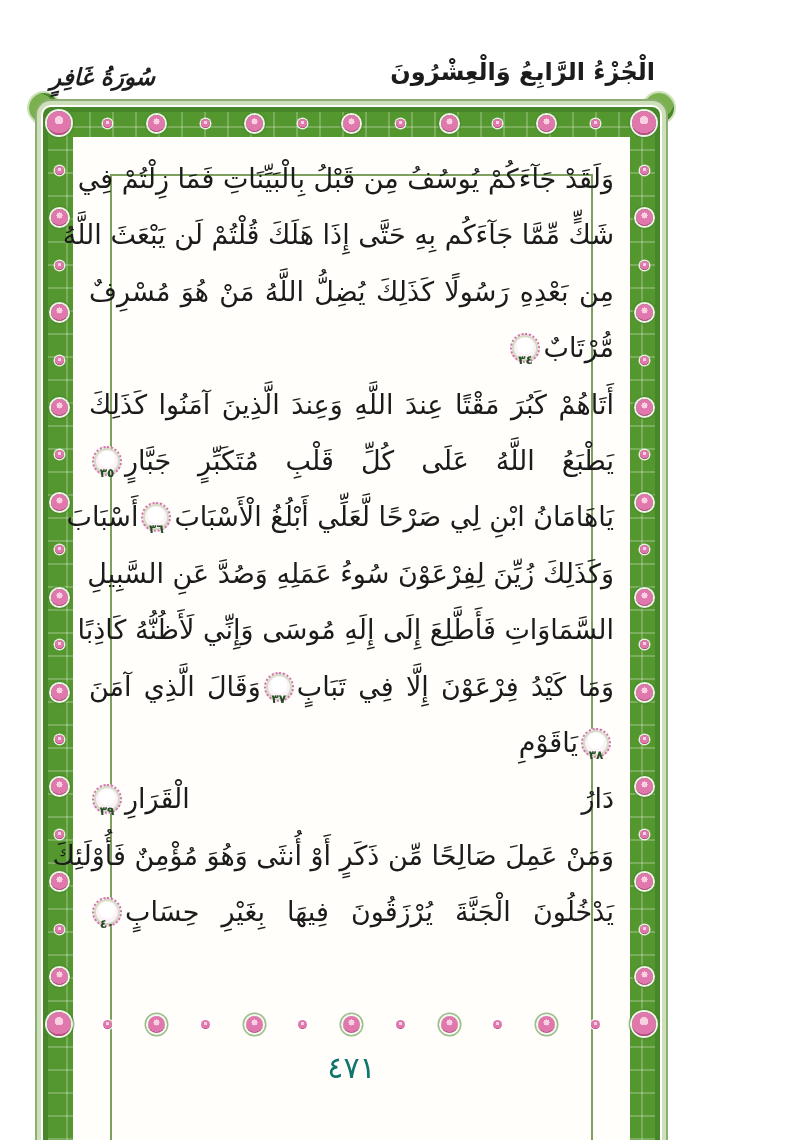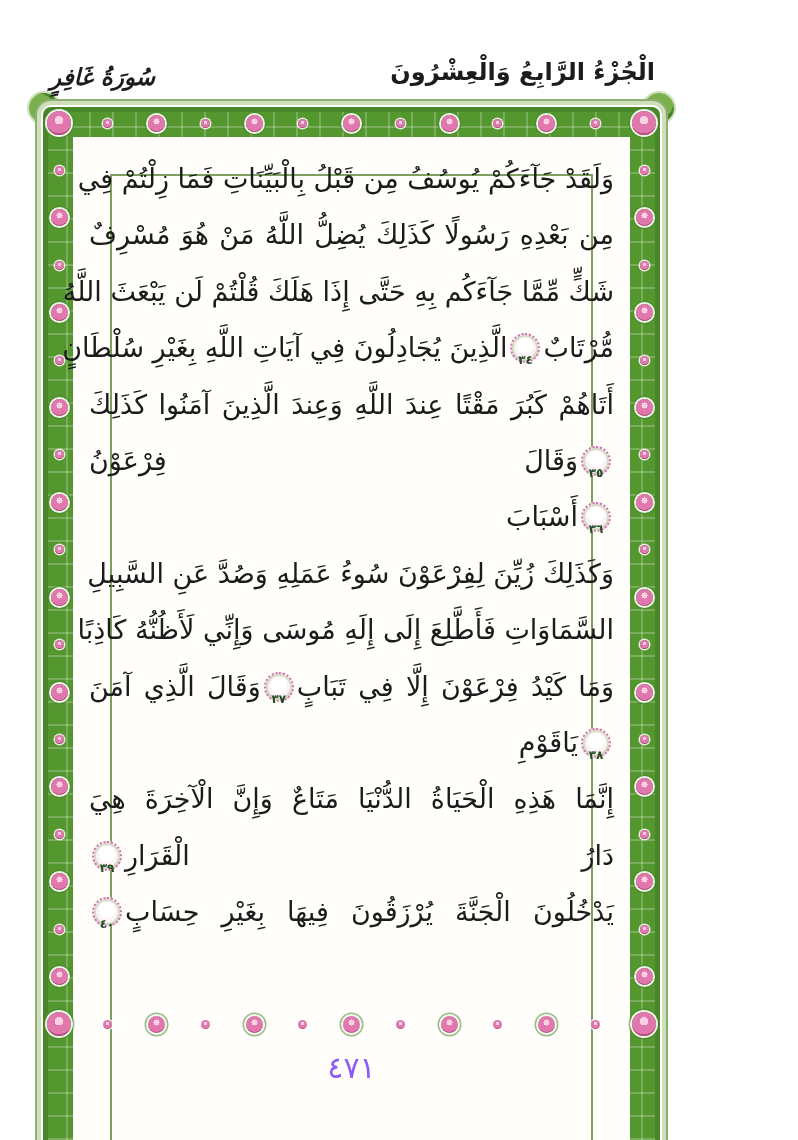--- a/index.html
+++ b/index.html
@@ -66,53 +66,53 @@
     box-shadow:inset 0 0 0 2px rgba(173,205,150,.55);
     vertical-align:-7px;text-align:center;margin:0 3px;
   }
   .ayah-n{
     display:block;font-size:12px;line-height:26px;color:#234d23;
     text-align:center;text-align-last:center;font-weight:bold;margin-top:12px;
   }
   
   .pagenum{
     position:absolute;left:43px;top:1050px;width:617px;text-align:center;
-    font-size:30px;color:#8b5cf6;direction:rtl;
+    font-size:30px;color:#0f766e;direction:rtl;
   }
 </style>
 </head>
 <body>
 
 <div class="hdr hdr-right">الْجُزْءُ الرَّابِعُ وَالْعِشْرُونَ</div>
 <div class="hdr hdr-left">سُورَةُ غَافِرٍ</div>
 
 <div class="frame">
   <span class="corner-bud cb-tl"></span>
   <span class="corner-bud cb-tr"></span>
   <span class="corner-bud cb-bl"></span>
   <span class="corner-bud cb-br"></span>
 
   <div class="panel">
     <div class="panel-line"></div>
   </div>
 
   <div class="textarea">
       <div class="qline"><span>وَلَقَدْ جَآءَكُمْ يُوسُفُ مِن قَبْلُ بِالْبَيِّنَاتِ فَمَا زِلْتُمْ فِي</span></div>
+      <div class="qline"><span>شَكٍّ مِّمَّا جَآءَكُم بِهِ حَتَّى إِذَا هَلَكَ قُلْتُمْ لَن يَبْعَثَ اللَّهُ</span></div>
       <div class="qline"><span>مِن بَعْدِهِ رَسُولًا كَذَلِكَ يُضِلُّ اللَّهُ مَنْ هُوَ مُسْرِفٌ</span></div>
-      <div class="qline"><span>شَكٍّ مِّمَّا جَآءَكُم بِهِ حَتَّى إِذَا هَلَكَ قُلْتُمْ لَن يَبْعَثَ اللَّهُ</span></div>
-      <div class="qline"><span>مُّرْتَابٌ</span><span class="ayah"><span class="ayah-n">٣٤</span></span><span>الَّذِينَ يُجَادِلُونَ فِي آيَاتِ اللَّهِ بِغَيْرِ سُلْطَانٍ</span></div>
+      <div class="qline"><span>مُّرْتَابٌ</span><span class="ayah"><span class="ayah-n">٣٤</span></span></div>
       <div class="qline"><span>أَتَاهُمْ كَبُرَ مَقْتًا عِندَ اللَّهِ وَعِندَ الَّذِينَ آمَنُوا كَذَلِكَ</span></div>
-      <div class="qline"><span class="ayah"><span class="ayah-n">٣٥</span></span><span>وَقَالَ فِرْعَوْنُ</span></div>
-      <div class="qline"><span class="ayah"><span class="ayah-n">٣٦</span></span><span>أَسْبَابَ</span></div>
+      <div class="qline"><span>يَطْبَعُ اللَّهُ عَلَى كُلِّ قَلْبِ مُتَكَبِّرٍ جَبَّارٍ</span><span class="ayah"><span class="ayah-n">٣٥</span></span></div>
+      <div class="qline"><span>يَاهَامَانُ ابْنِ لِي صَرْحًا لَّعَلِّي أَبْلُغُ الْأَسْبَابَ</span><span class="ayah"><span class="ayah-n">٣٦</span></span><span>أَسْبَابَ</span></div>
       <div class="qline"><span>وَكَذَلِكَ زُيِّنَ لِفِرْعَوْنَ سُوءُ عَمَلِهِ وَصُدَّ عَنِ السَّبِيلِ</span></div>
       <div class="qline"><span>السَّمَاوَاتِ فَأَطَّلِعَ إِلَى إِلَهِ مُوسَى وَإِنِّي لَأَظُنُّهُ كَاذِبًا</span></div>
       <div class="qline"><span>وَمَا كَيْدُ فِرْعَوْنَ إِلَّا فِي تَبَابٍ</span><span class="ayah"><span class="ayah-n">٣٧</span></span><span>وَقَالَ الَّذِي آمَنَ</span></div>
       <div class="qline"><span class="ayah"><span class="ayah-n">٣٨</span></span><span>يَاقَوْمِ</span></div>
-      <div class="qline"><span>إِنَّمَا هَذِهِ الْحَيَاةُ الدُّنْيَا مَتَاعٌ وَإِنَّ الْآخِرَةَ هِيَ</span></div>
       <div class="qline"><span>دَارُ الْقَرَارِ</span><span class="ayah"><span class="ayah-n">٣٩</span></span></div>
+      <div class="qline"><span>وَمَنْ عَمِلَ صَالِحًا مِّن ذَكَرٍ أَوْ أُنثَى وَهُوَ مُؤْمِنٌ فَأُوْلَئِكَ</span></div>
       <div class="qline"><span>يَدْخُلُونَ الْجَنَّةَ يُرْزَقُونَ فِيهَا بِغَيْرِ حِسَابٍ</span><span class="ayah"><span class="ayah-n">٤٠</span></span></div>
     </div>
 <span class="flower big" style="left: 7.5px; top: 7.5px; width: 17px; height: 17px;"></span>
     <span class="flower big" style="left: 7.5px; top: 908.5px; width: 17px; height: 17px;"></span>
     <span class="flower" style="left: 60.25px; top: 11.5px; width: 9px; height: 9px;"></span>
     <span class="flower" style="left: 60.25px; top: 912.5px; width: 9px; height: 9px;"></span>
     <span class="flower big" style="left: 105px; top: 7.5px; width: 17px; height: 17px;"></span>
     <span class="flower big" style="left: 105px; top: 908.5px; width: 17px; height: 17px;"></span>
     <span class="flower" style="left: 157.75px; top: 11.5px; width: 9px; height: 9px;"></span>
     <span class="flower" style="left: 157.75px; top: 912.5px; width: 9px; height: 9px;"></span>

